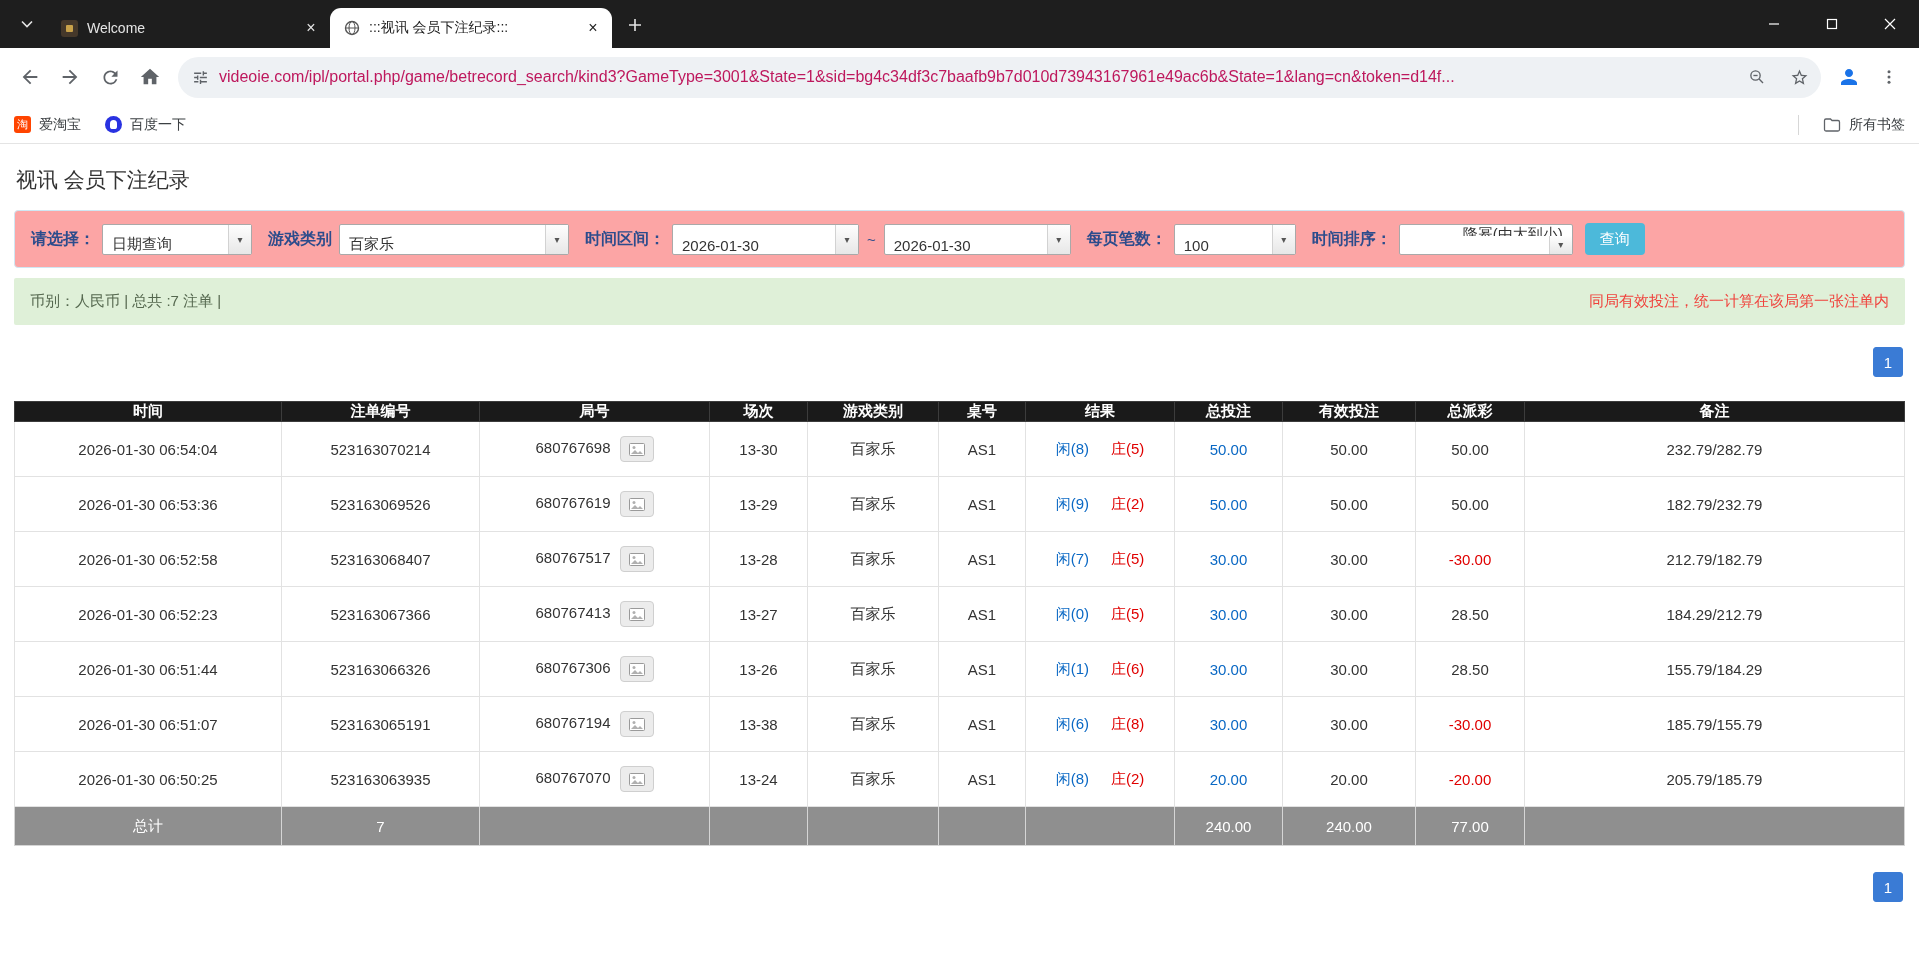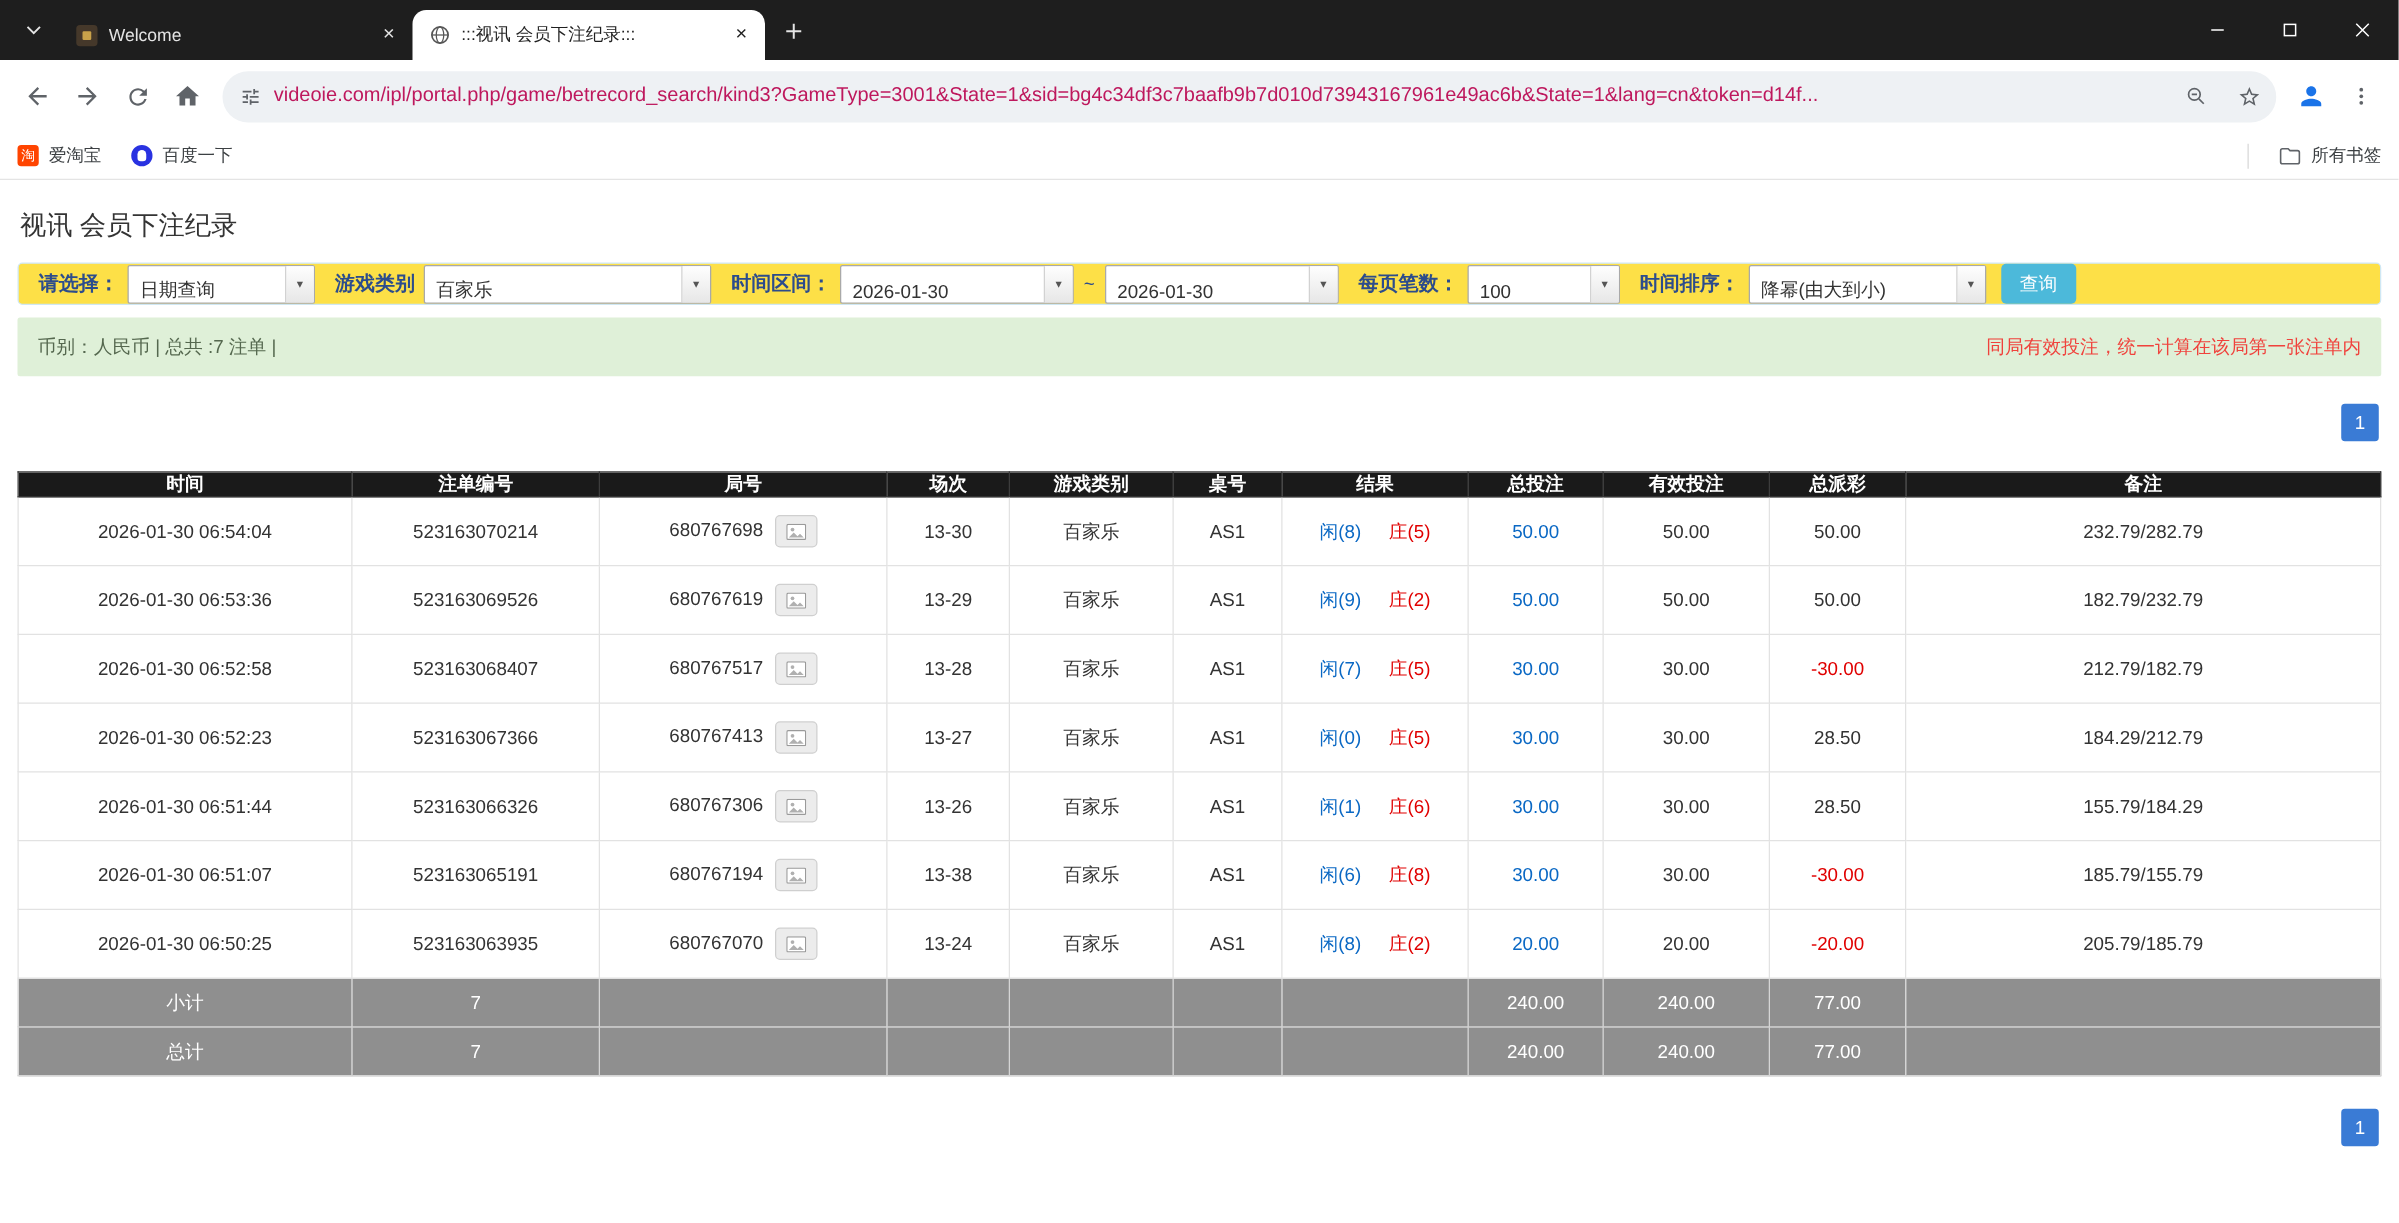--- a/index.html
+++ b/index.html
@@ -31,29 +31,29 @@
   .bm { display:flex; align-items:center; gap:8px; font-size:14px; color:#3c4043; cursor:pointer; }
   .bm-ico-taobao { width:17px; height:17px; background:#ff4400; border-radius:3px; color:#fff; font-size:11px; display:flex; align-items:center; justify-content:center; }
   .bm-ico-baidu { width:17px; height:17px; background:#2932e1; border-radius:50%; position:relative; }
   .bm-ico-baidu::after { content:""; position:absolute; left:5px; top:4px; width:7px; height:9px; background:#fff; border-radius:4px 4px 3px 3px; }
   .bm-spacer { flex:1; }
   .bm-divider { width:1px; height:20px; background:#d7d7d7; }
 
   
   .page-title { font-size:21px; font-weight:500; color:#333; margin:22px 16px 16px; }
 
-  .filter-bar { margin:0 14px; background:#fde047; border:1px solid #cfe7f3; border-radius:4px; padding:0 16px; display:flex; align-items:center; }
+  .filter-bar { margin:0 14px; background:#fca5a5; border:1px solid #cfe7f3; border-radius:4px; padding:12px 16px; display:flex; align-items:center; }
   .flabel { font-size:16px; font-weight:bold; color:#2c4c8c; white-space:nowrap; margin:0 7px 0 16px; }
   .flabel:first-child { margin-left:0; }
   .range-sep { font-size:15px; color:#2c4c8c; margin:0 8px; }
   .sel { height:31px; background:#fff; border:1px solid #a9a9a9; border-radius:2px; display:flex; align-items:flex-end; justify-content:space-between; font-size:15px; color:#333; cursor:pointer; }
   .sel .val { padding:0 9px; white-space:nowrap; overflow:hidden; }
   .sel .caret { width:23px; height:100%; border-left:1px solid #d2d2d2; background:linear-gradient(#fefefe,#e7e7e7); display:flex; align-items:center; justify-content:center; font-size:10px; color:#555; }
   .sel-mode { width:150px; } .sel-game { width:230px; } .sel-date { width:187px; }
-  .sel-size { width:122px; } .sel-sort { width:190px; }
+  .sel-size { width:122px; } .sel-sort { width:174px;flex-direction:column; }
   .btn-search { height:32px; padding:0 15px; background:#4cb9da; color:#fff; border:none; border-radius:4px; font-size:15px; margin-left:12px; cursor:pointer; }
 
   .summary-bar { margin:10px 14px 0; background:#dff0d8; border-radius:2px; padding:14px 16px; display:flex; justify-content:space-between; align-items:center; font-size:15px; }
   .summary-left { color:#55684f; }
   .summary-right { color:#f0423c; }
 
   .pager { display:flex; justify-content:flex-end; margin:22px 16px 0; }
   .pager.bottom { margin-top:26px; }
   .page-btn { min-width:30px; height:30px; background:#3a7bd5; color:#fff; border:1px solid #3a7bd5; border-radius:3px; display:flex; align-items:center; justify-content:center; font-size:15px; cursor:pointer; }
 
@@ -434,33 +434,20 @@
       <span class="player">闲(8)</span><span class="banker">庄(2)</span>
     </td>
     <td class="link">20.00</td>
     <td>20.00</td>
     <td class="neg">-20.00</td>
     <td>205.79/185.79</td>
   </tr>
       </tbody>
     <tbody>
       <tr class="foot">
-        <td>小计</td>
-        <td>7</td>
-        <td></td>
-          <td></td>
-          <td></td>
-        <td></td>
-          <td></td>
-        <td>240.00</td>
-        <td>240.00</td>
-        <td>77.00</td>
-        <td></td>
-      </tr>
-      <tr class="foot">
         <td>总计</td>
         <td>7</td>
         <td></td>
           <td></td>
           <td></td>
         <td></td>
           <td></td>
         <td>240.00</td>
         <td>240.00</td>
         <td>77.00</td>

